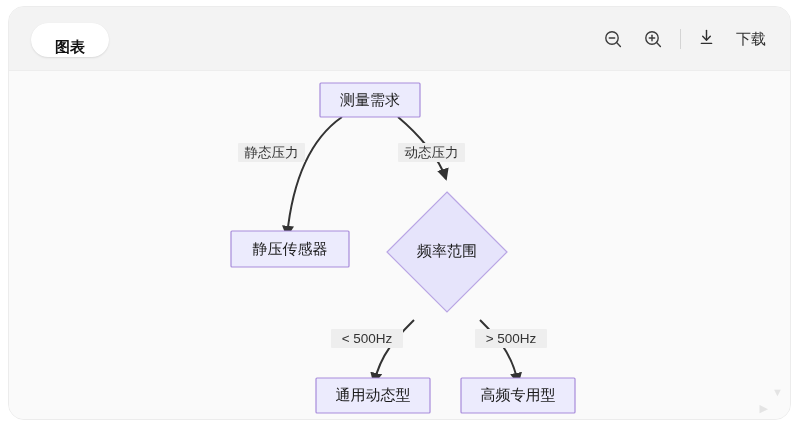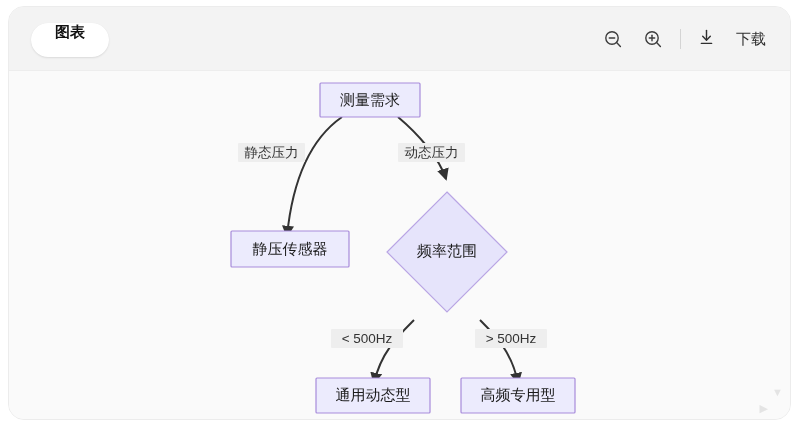--- a/index.html
+++ b/index.html
@@ -54,21 +54,21 @@
     border-radius: 17px;
     display: flex;
     align-items: center;
     padding: 0;
   }
 
   .tab {
     height: 34px;
     min-width: 78px;
     display: flex;
-    align-items: flex-start;
+    align-items: flex-end;
     justify-content: center;
     font-size: 15px;
     color: #6b6b6b;
     border-radius: 17px;
     cursor: pointer;
     box-sizing: border-box;
     padding: 0 14px;
     user-select: none;
   }
 

